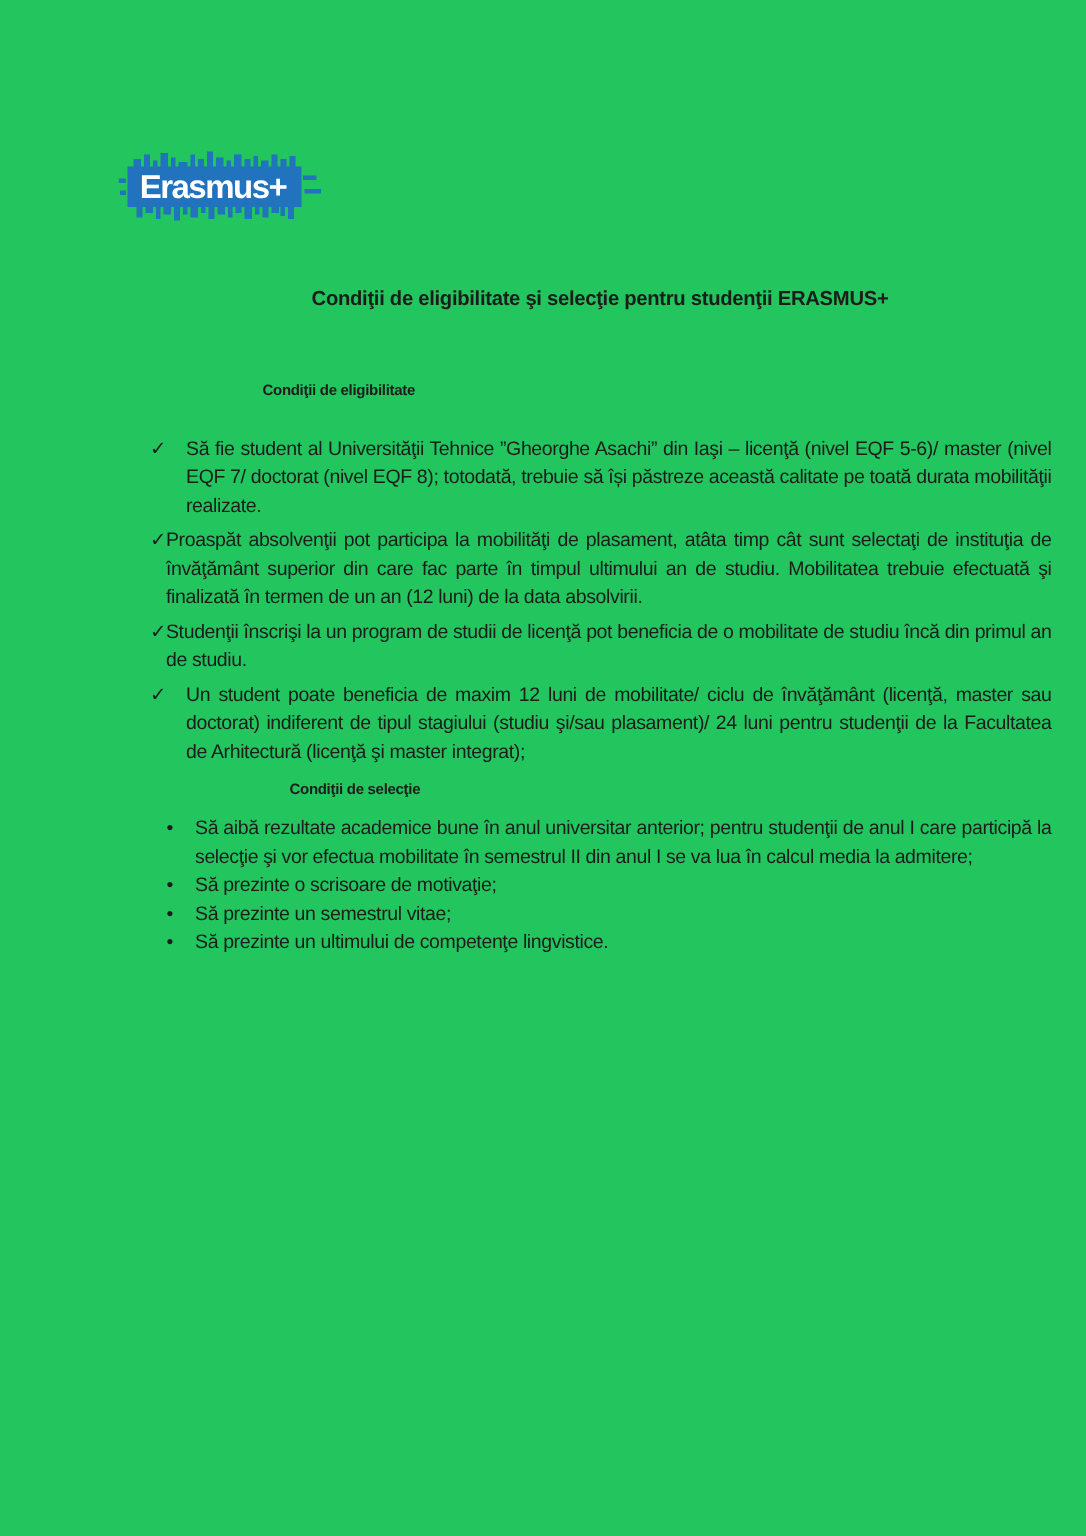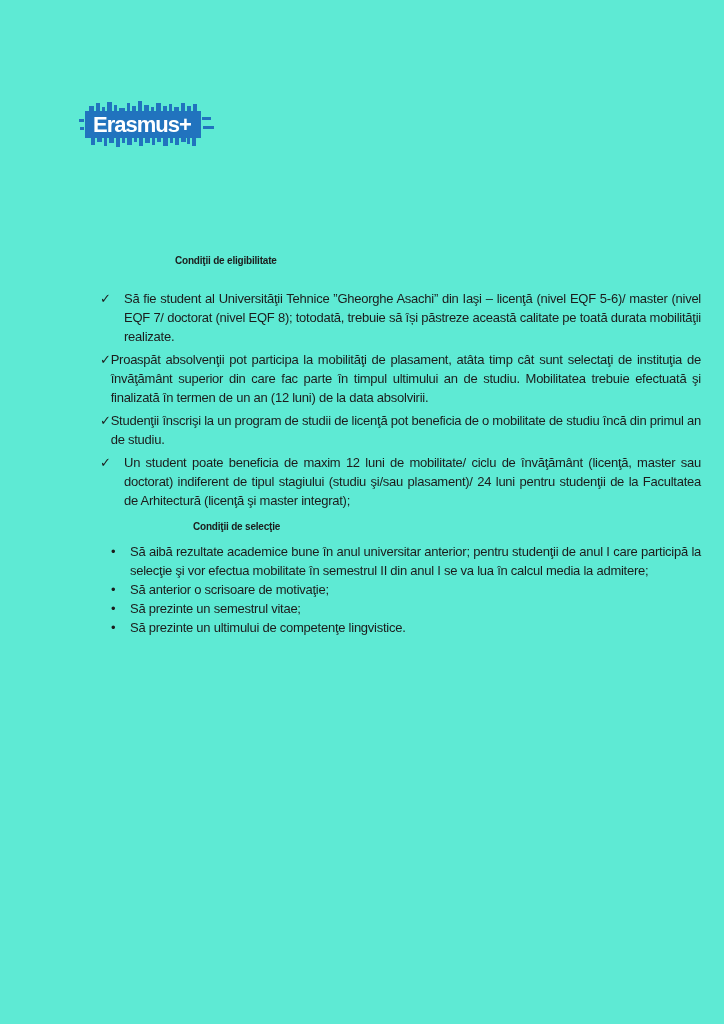--- a/index.html
+++ b/index.html
@@ -1,20 +1,20 @@
 <!DOCTYPE html>
 <html><head>
 <meta charset="utf-8">
 <style>
   html, body { margin: 0; padding: 0; background: #ffffff; }
   .page {
     position: relative;
     width: 724px;
     height: 1024px;
-    background: #5eead4;
+    background: #22c55e;
     font-family: "Liberation Sans", sans-serif;
     color: #1c1c1c;
     overflow: hidden;
   }
   .logo-wrap {
     position: absolute;
     left: 79px;
     top: 96px;
     width: 135px;
     height: 58px;
@@ -121,20 +121,21 @@
           <rect x="91" y="42" width="3" height="5"></rect>
         <rect x="96" y="42" width="4" height="7"></rect>
           <rect x="102" y="42" width="5" height="4"></rect>
         <rect x="108" y="42" width="3" height="6"></rect>
           <rect x="113" y="42" width="4" height="8"></rect>
       </g>
       <text x="63" y="36" text-anchor="middle" fill="#ffffff" font-family="Liberation Sans, sans-serif" font-size="22" font-weight="bold" letter-spacing="-1">Erasmus+</text>
     </svg>
   </div>
 
+  <div class="doc-title">Condiţii de eligibilitate şi selecţie pentru studenţii ERASMUS+</div>
 
   <div class="section-heading heading-eligibility">Condiţii de eligibilitate</div>
 
   <div class="list list-eligibility">
     <div class="item">
       <span class="marker">✓</span>
       <span class="text"><span class="lead">Să fie student al Universităţii Tehnice ”Gheorghe Asachi” din Iaşi</span><span> – licenţă (nivel EQF 5-6)/ master (nivel EQF 7/ doctorat (nivel EQF 8); totodată, trebuie să își păstreze această calitate pe toată durata mobilităţii realizate.</span></span>
     </div>
     <div class="item tight">
       <span class="marker">✓</span>
@@ -152,21 +153,21 @@
 
   <div class="section-heading heading-selection">Condiţii de selecţie</div>
 
   <div class="list list-selection">
     <div class="item">
       <span class="marker dot">•</span>
       <span class="text">Să aibă rezultate academice bune în anul universitar anterior; pentru studenţii de anul I care participă la selecţie şi vor efectua mobilitate în semestrul II din anul I se va lua în calcul media la admitere;</span>
     </div>
     <div class="item">
       <span class="marker dot">•</span>
-      <span class="text">Să anterior o scrisoare de motivaţie;</span>
+      <span class="text">Să prezinte o scrisoare de motivaţie;</span>
     </div>
     <div class="item">
       <span class="marker dot">•</span>
       <span class="text">Să prezinte un semestrul vitae;</span>
     </div>
     <div class="item">
       <span class="marker dot">•</span>
       <span class="text">Să prezinte un ultimului de competenţe lingvistice.</span>
     </div>
   </div>

